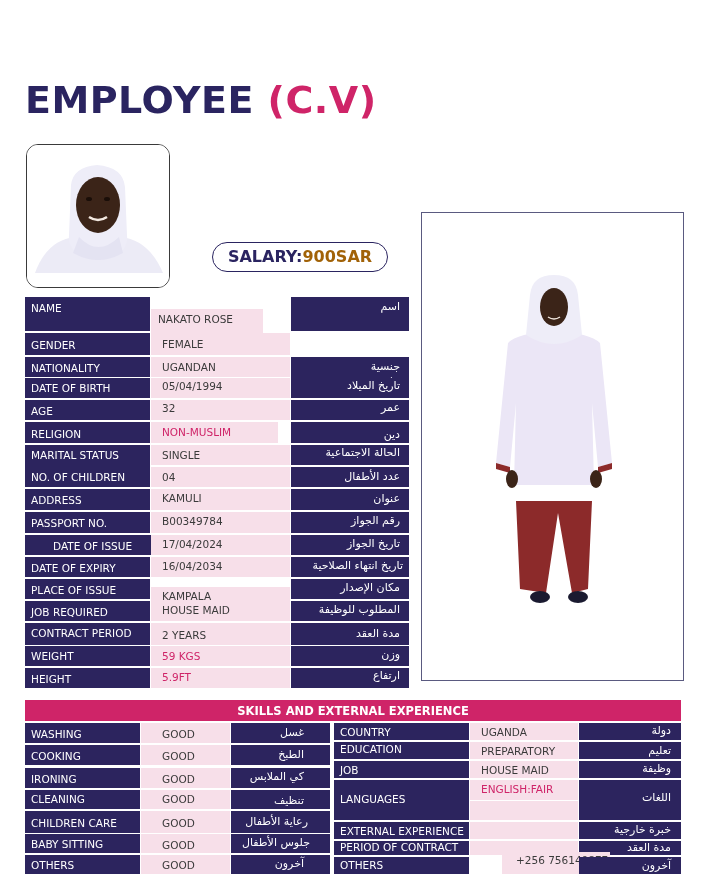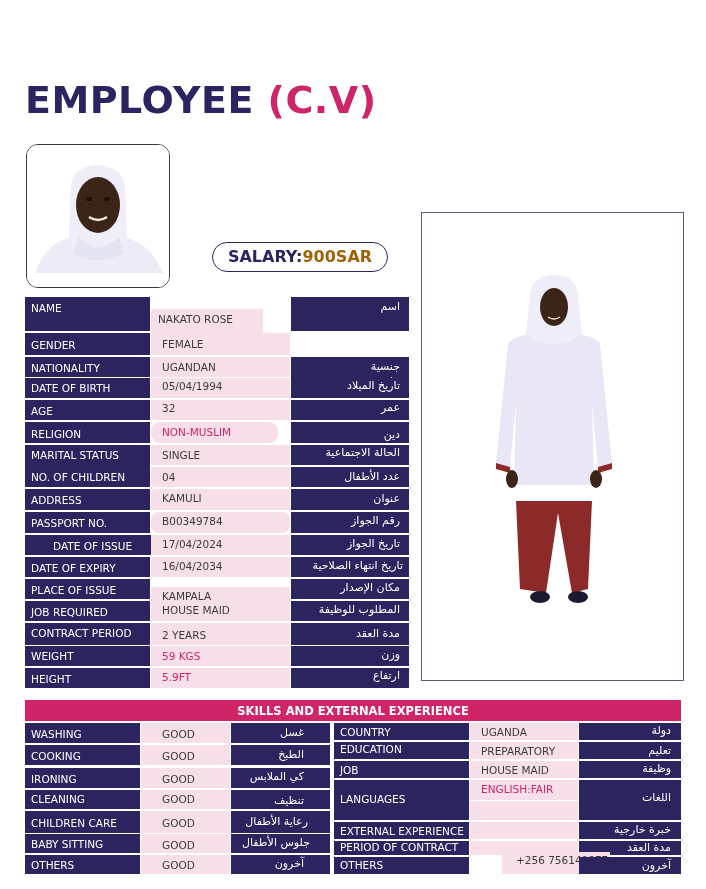--- a/index.html
+++ b/index.html
@@ -88,41 +88,41 @@
     <div class="cell val" style="left:151px;top:378px;width:139px;height:20px;line-height:16px;">05/04/1994</div>
     <div class="cell ar" style="left:291px;top:378px;width:118px;height:20px;line-height:16px;">تاريخ الميلاد</div>
   </div>
   <div>
     <div class="cell lbl" style="left:25px;top:400px;width:125px;height:20px;line-height:22px;">AGE</div>
     <div class="cell val" style="left:151px;top:400px;width:139px;height:20px;line-height:17px;">32</div>
     <div class="cell ar" style="left:291px;top:400px;width:118px;height:20px;line-height:16px;">عمر</div>
   </div>
   <div>
     <div class="cell lbl" style="left:25px;top:422px;width:125px;height:21px;line-height:24px;">RELIGION</div>
-    <div class="cell val pink" style="left:151px;top:422px;width:127px;height:21px;line-height:20px;border-radius:9px;">NON-MUSLIM</div>
+    <div class="cell val pink" style="left:151px;top:422px;width:127px;height:21px;line-height:20px;">NON-MUSLIM</div>
     <div class="cell ar" style="left:291px;top:422px;width:118px;height:21px;line-height:26px;">دين</div>
   </div>
   <div>
     <div class="cell lbl" style="left:25px;top:445px;width:125px;height:32px;line-height:21px;">MARITAL STATUS</div>
     <div class="cell val" style="left:151px;top:445px;width:139px;height:20px;line-height:20px;">SINGLE</div>
     <div class="cell ar" style="left:291px;top:445px;width:118px;height:20px;line-height:16px;">الحالة الاجتماعية</div>
   </div>
   <div>
     <div class="cell lbl" style="left:25px;top:467px;width:125px;height:20px;line-height:21px;">NO. OF CHILDREN</div>
     <div class="cell val" style="left:151px;top:467px;width:139px;height:20px;line-height:20px;">04</div>
     <div class="cell ar" style="left:291px;top:467px;width:118px;height:20px;line-height:19px;">عدد الأطفال</div>
   </div>
   <div>
     <div class="cell lbl" style="left:25px;top:489px;width:125px;height:21px;line-height:23px;">ADDRESS</div>
     <div class="cell val" style="left:151px;top:489px;width:139px;height:21px;line-height:19px;">KAMULI</div>
     <div class="cell ar" style="left:291px;top:489px;width:118px;height:21px;line-height:20px;">عنوان</div>
   </div>
   <div>
     <div class="cell lbl" style="left:25px;top:512px;width:125px;height:21px;line-height:23px;">PASSPORT NO.</div>
-    <div class="cell val" style="left:151px;top:512px;width:139px;height:21px;line-height:19px;border-radius:8px;">B00349784</div>
+    <div class="cell val" style="left:151px;top:512px;width:139px;height:21px;line-height:19px;">B00349784</div>
     <div class="cell ar" style="left:291px;top:512px;width:118px;height:21px;line-height:18px;">رقم الجواز</div>
   </div>
   <div>
     <div class="cell lbl" style="left:25px;top:535px;width:135px;height:20px;line-height:22px;padding-left:28px;">DATE OF ISSUE</div>
     <div class="cell val" style="left:151px;top:535px;width:139px;height:20px;line-height:18px;">17/04/2024</div>
     <div class="cell ar" style="left:291px;top:535px;width:118px;height:20px;line-height:18px;">تاريخ الجواز</div>
   </div>
   <div>
     <div class="cell lbl" style="left:25px;top:557px;width:125px;height:20px;line-height:22px;">DATE OF EXPIRY</div>
     <div class="cell val" style="left:151px;top:557px;width:139px;height:20px;line-height:18px;">16/04/2034</div>

